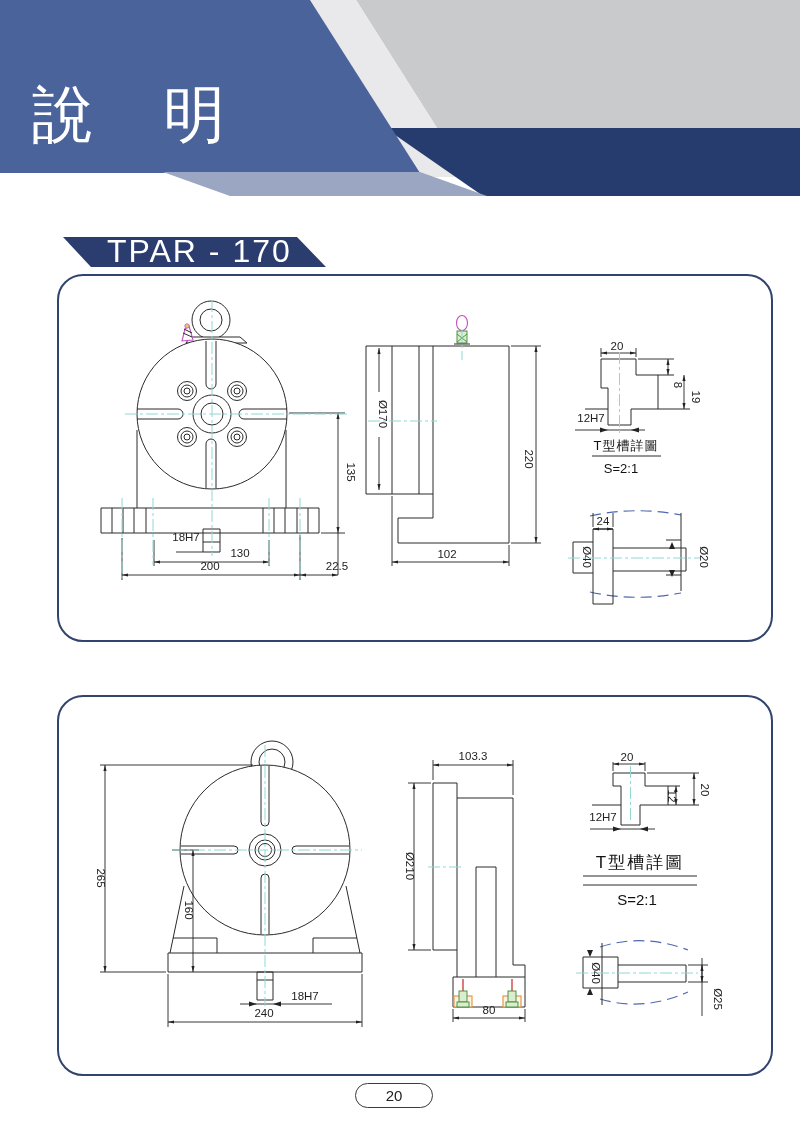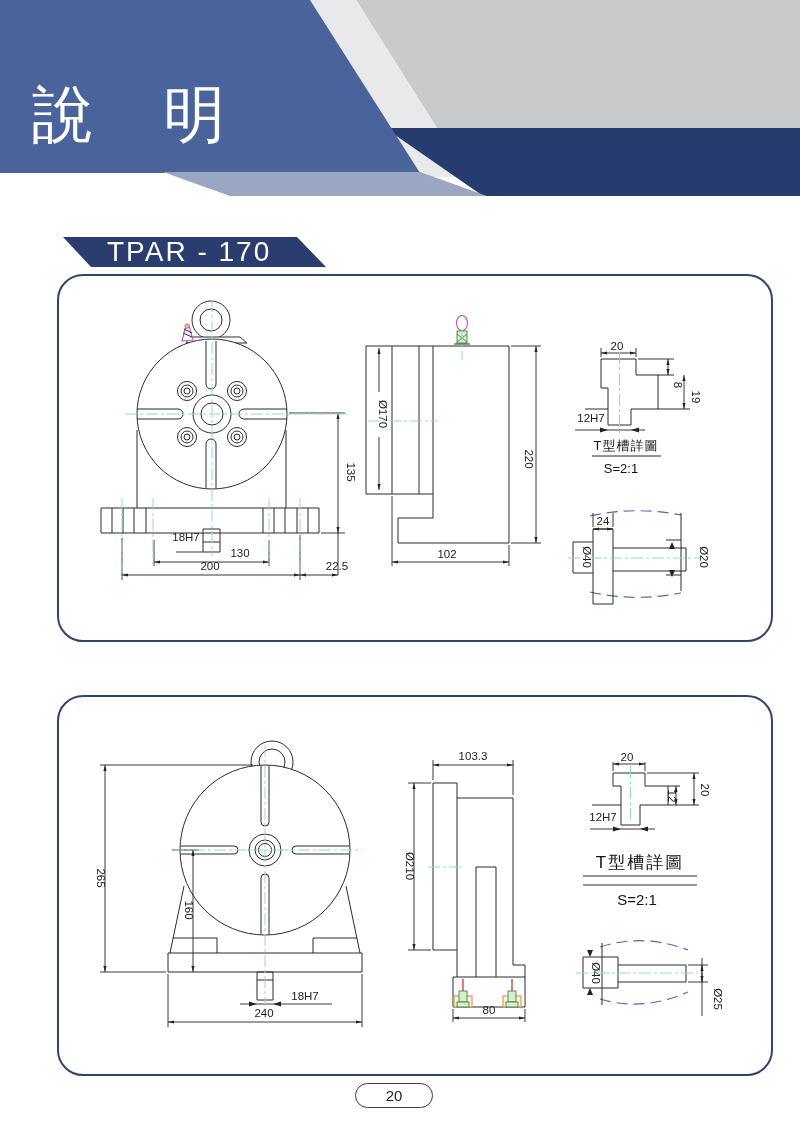--- a/index.html
+++ b/index.html
@@ -2,21 +2,21 @@
 <html><head>
 <meta charset="utf-8">
 <style>
   html,body{margin:0;padding:0;background:#fff;}
   #page{position:relative;width:800px;height:1125px;background:#fff;overflow:hidden;
         font-family:"Liberation Sans",sans-serif;}
   .abs{position:absolute;}
   
   .banner{position:absolute;left:63px;width:264px;height:30px;background:#2b3c6e;
           clip-path:polygon(0 0,234px 0,263px 30px,28px 30px);}
-  .banner span{display:block;color:#fff;font-size:28px;line-height:29px;padding-left:44px;
+  .banner span{display:block;color:#fff;font-size:32px;line-height:29px;padding-left:44px;
                letter-spacing:2px;}
   
   .secbox{position:absolute;left:57px;width:712px;border:2px solid #31446e;border-radius:26px;background:#fff;}
   #box-tpar{top:274px;height:364px;}
   #box-tkar{top:695px;height:377px;}
   
   svg{display:block;}
   .ln{stroke:#2a2a2a;stroke-width:1;fill:none;}
   .lnw{stroke:#2a2a2a;stroke-width:1;fill:#fff;}
   .dim{stroke:#222;stroke-width:0.9;fill:none;}

